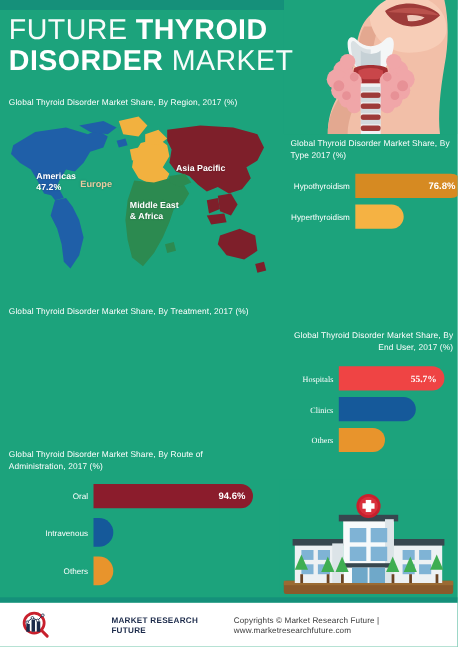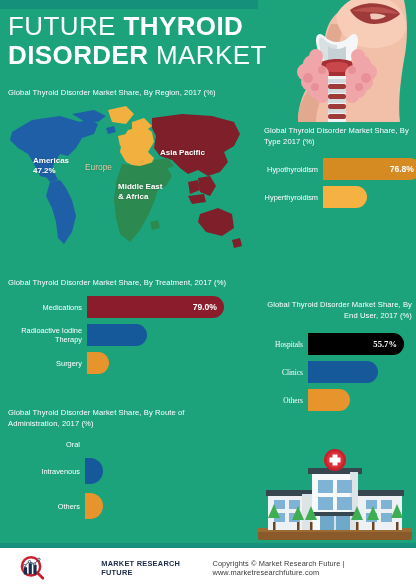--- a/index.html
+++ b/index.html
@@ -25,21 +25,21 @@
   .cap.route{left:8px;top:408px;width:230px;}
 
   
   .anat{position:absolute;left:258px;top:0;width:158px;height:122px;overflow:hidden;z-index:3;}
 
   
   .map{position:absolute;left:2px;top:104px;width:246px;height:160px;z-index:2;}
   .mlabel{position:absolute;color:#ffffff;font-size:8px;line-height:10px;font-weight:bold;z-index:4;
           text-shadow:0 0 2px rgba(0,0,0,.25);}
   .m-americas{left:33px;top:156px;}
-  .m-europe{left:85px;top:162px;color:#E8CBA0;font-weight:normal;font-size:8.4px;}
+  .m-europe{left:73px;top:162px;color:#E8CBA0;font-weight:bold;font-size:8.4px;}
   .m-asia{left:160px;top:148px;}
   .m-mea{left:118px;top:182px;}
 
   
   .chart{position:absolute;z-index:4;}
   .row{position:relative;display:flex;align-items:center;}
   .lbl{color:#ffffff;font-size:7.4px;line-height:9px;text-align:right;flex:0 0 auto;padding-right:5px;}
   .bar{height:22px;border-radius:0 11px 11px 0;position:relative;flex:0 0 auto;}
   .bar .val{position:absolute;right:7px;top:50%;transform:translateY(-50%);
             color:#ffffff;font-size:8.6px;font-weight:bold;white-space:nowrap;}
@@ -213,65 +213,48 @@
       </div>
     </div>
     <div class="row">
       <div class="lbl">Hyperthyroidism</div>
       <div class="bar" style="width:44px;background:#F5B243;">
         <span class="val"></span>
       </div>
     </div>
   </div>
 
-  <div class="chart c-treat">
-    <div class="row">
-      <div class="lbl">Medications</div>
-      <div class="bar" style="width:137px;background:#8B1C2C;">
-        <span class="val">79.0%</span>
-      </div>
-    </div>
-    <div class="row">
-      <div class="lbl">Radioactive Iodine Therapy</div>
-      <div class="bar" style="width:60px;background:#15599A;">
-        <span class="val"></span>
-      </div>
-    </div>
-    <div class="row">
-      <div class="lbl">Surgery</div>
-      <div class="bar" style="width:22px;background:#E8942C;">
-        <span class="val"></span>
-      </div>
-    </div>
-  </div>
 
   <div class="chart c-enduser">
     <div class="row">
       <div class="lbl">Hospitals</div>
-      <div class="bar" style="width:96px;background:#000000;">
+      <div class="bar" style="width:96px;background:#ef4444;">
         <span class="val">55.7%</span>
       </div>
     </div>
     <div class="row">
       <div class="lbl">Clinics</div>
       <div class="bar" style="width:70px;background:#15599A;">
         <span class="val"></span>
       </div>
     </div>
     <div class="row">
       <div class="lbl">Others</div>
       <div class="bar" style="width:42px;background:#E8942C;">
         <span class="val"></span>
       </div>
     </div>
   </div>
 
   <div class="chart c-route">
     <div class="row">
       <div class="lbl">Oral</div>
+      <div class="bar" style="width:145px;background:#8B1C2C;">
+        <span class="val">94.6%</span>
+      </div>
     </div>
     <div class="row">
       <div class="lbl">Intravenous</div>
       <div class="bar" style="width:18px;background:#15599A;border-radius:0 14px 14px 0;height:26px;">
         <span class="val"></span>
       </div>
     </div>
     <div class="row">
       <div class="lbl">Others</div>
       <div class="bar" style="width:18px;background:#E8942C;border-radius:0 14px 14px 0;height:26px;">

